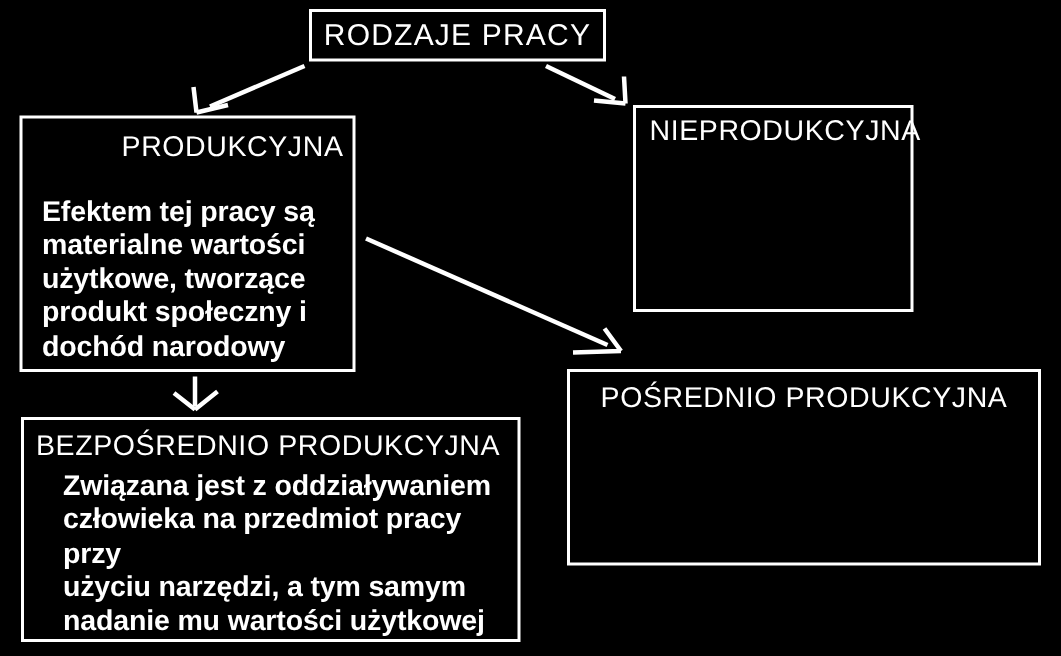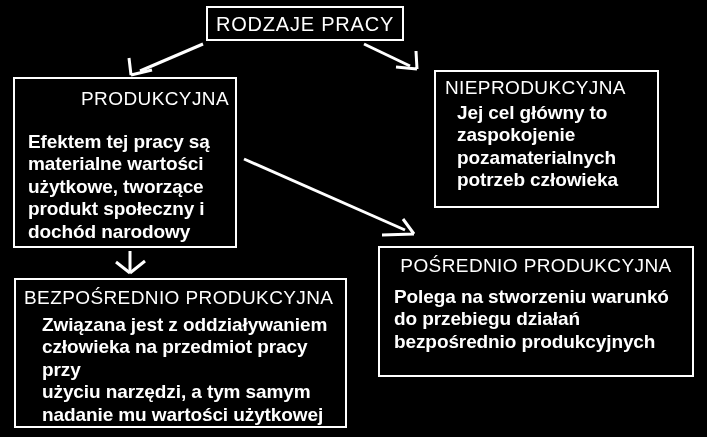--- a/index.html
+++ b/index.html
@@ -47,23 +47,22 @@
   
   #box-produkcyjna {
     left: 13px; top: 77px; width: 224px; height: 171px;
     padding: 10px 6px 6px 6px;
   }
   #box-produkcyjna .node-title { text-align: right; display: block; margin-bottom: 7px; }
   #box-produkcyjna .node-body { display: block; padding-left: 7px; margin-top: 21px; }
 
   
   #box-nieprodukcyjna {
-    left: 422px; top: 70px; width: 225px; height: 138px;
+    left: 422px; top: 70px; width: 187px; height: 138px;
     padding: 6px 5px 5px 9px;
-    margin-left: 12px;
   }
   #box-nieprodukcyjna .node-title { display: block; text-align: left; margin-bottom: 3px; }
   #box-nieprodukcyjna .node-body { display: block; padding-left: 12px; }
 
   
   #box-bezposrednio {
     left: 14px; top: 278px; width: 333px; height: 150px;
     padding: 8px 4px 4px 8px;
   }
   #box-bezposrednio .node-title { display: block; text-align: left; margin-bottom: 5px; }
@@ -120,34 +119,27 @@
     <span class="node-title">PRODUKCYJNA</span>
     <span class="node-body">Efektem tej pracy są
 materialne wartości
 użytkowe, tworzące
 produkt społeczny i
 dochód narodowy</span>
   </div>
 
   <div class="node" id="box-nieprodukcyjna">
     <span class="node-title">NIEPRODUKCYJNA</span>
-    <span class="node-body">Jej cel główny to
-zaspokojenie
-pozamaterialnych
-potrzeb człowieka</span>
   </div>
 
   <div class="node" id="box-bezposrednio">
     <span class="node-title">BEZPOŚREDNIO PRODUKCYJNA</span>
     <span class="node-body">Związana jest z oddziaływaniem
 człowieka na przedmiot pracy przy
 użyciu narzędzi, a tym samym
 nadanie mu wartości użytkowej</span>
   </div>
 
   <div class="node" id="box-posrednio">
     <span class="node-title">POŚREDNIO PRODUKCYJNA</span>
-    <span class="node-body">Polega na stworzeniu warunkó
-do przebiegu działań
-bezpośrednio produkcyjnych</span>
   </div>
 
 </div>
 
 </body></html>

